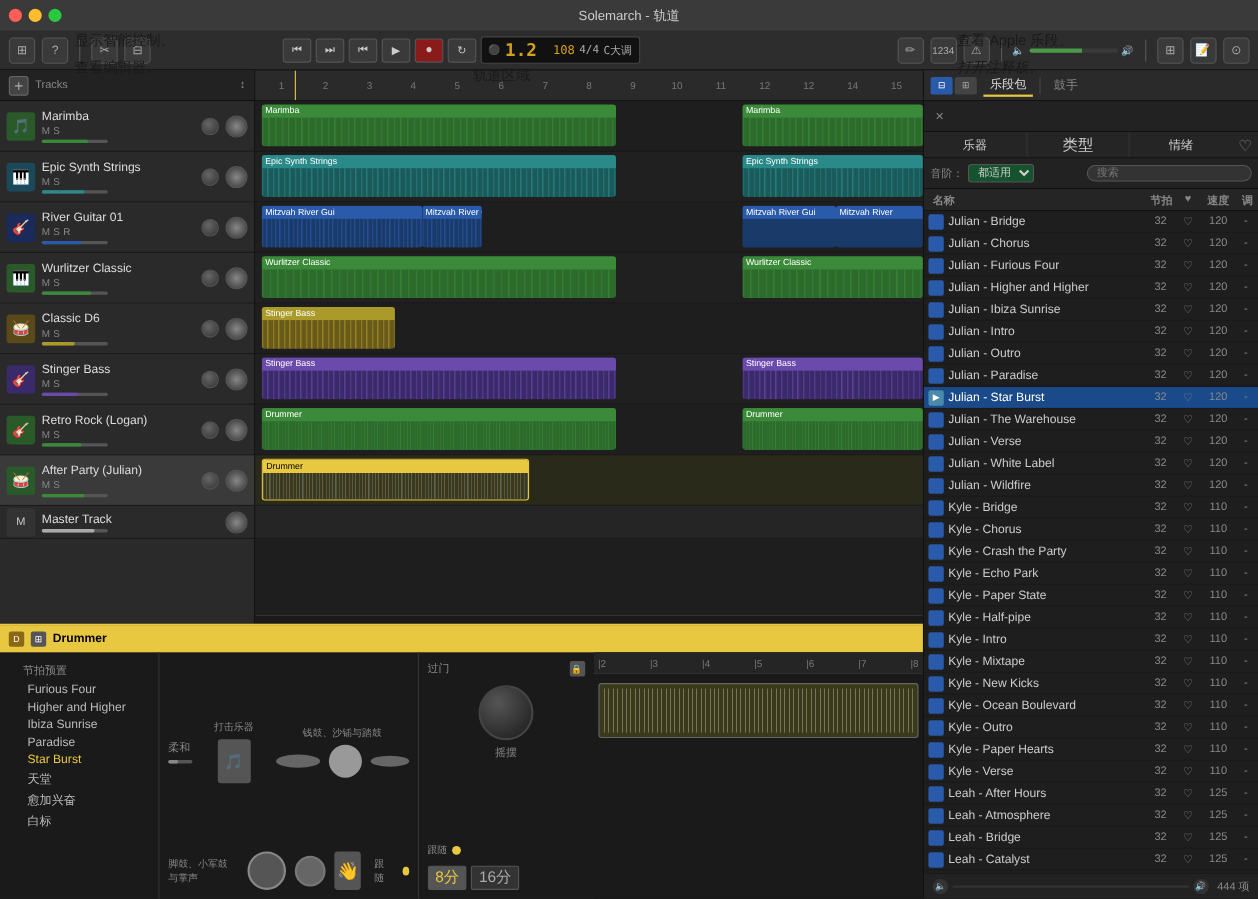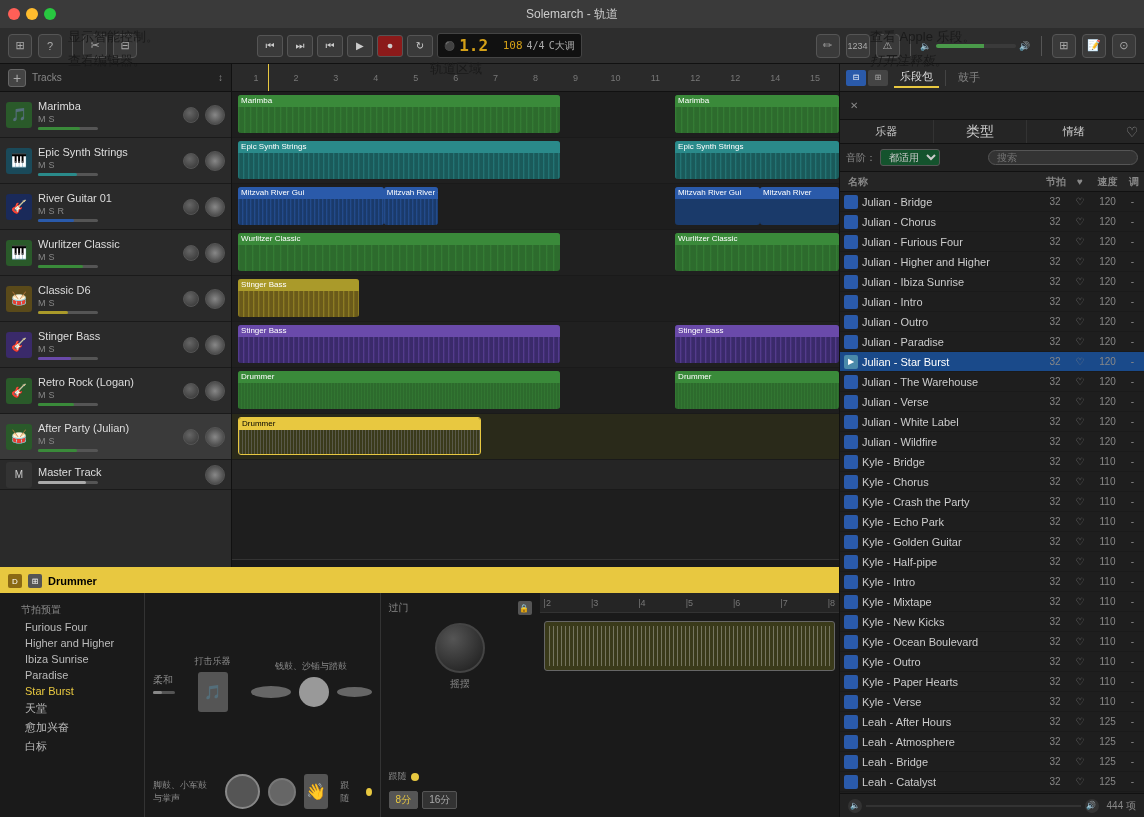--- a/index.html
+++ b/index.html
@@ -325,21 +325,21 @@
       border: 2px solid #444;
     }
     .time-display {
       display: flex; gap: 4px; align-items: center;
     }
     .time-btn {
       padding: 1px 6px;
       background: #333;
       border: 1px solid #555;
       border-radius: 2px;
-      font-size: 10px;
+      font-size: 14px;
       color: #aaa;
       cursor: pointer;
     }
     .time-btn.active { background: #555; color: #e8c840; }
 
     
     .right-panel {
       width: 304px;
       display: flex;
       flex-direction: column;
@@ -1136,21 +1136,21 @@
         <div class="browser-item">
           <div class="browser-item-icon icon-blue"></div>
           <span class="browser-item-name">Kyle - Echo Park</span>
           <span class="browser-item-beats">32</span>
           <span style="width: 20px; text-align: center; color: rgb(136, 136, 136); font-size: 10px; flex-shrink: 0;">♡</span>
           <span class="browser-item-tempo">110</span>
           <span class="browser-item-key">-</span>
         </div>
         <div class="browser-item">
           <div class="browser-item-icon icon-blue"></div>
-          <span class="browser-item-name">Kyle - Golden Guitar</span>
+          <span class="browser-item-name">Kyle - Paper State</span>
           <span class="browser-item-beats">32</span>
           <span style="width: 20px; text-align: center; color: rgb(136, 136, 136); font-size: 10px; flex-shrink: 0;">♡</span>
           <span class="browser-item-tempo">110</span>
           <span class="browser-item-key">-</span>
         </div>
         <div class="browser-item">
           <div class="browser-item-icon icon-blue"></div>
           <span class="browser-item-name">Kyle - Half-pipe</span>
           <span class="browser-item-beats">32</span>
           <span style="width: 20px; text-align: center; color: rgb(136, 136, 136); font-size: 10px; flex-shrink: 0;">♡</span>

